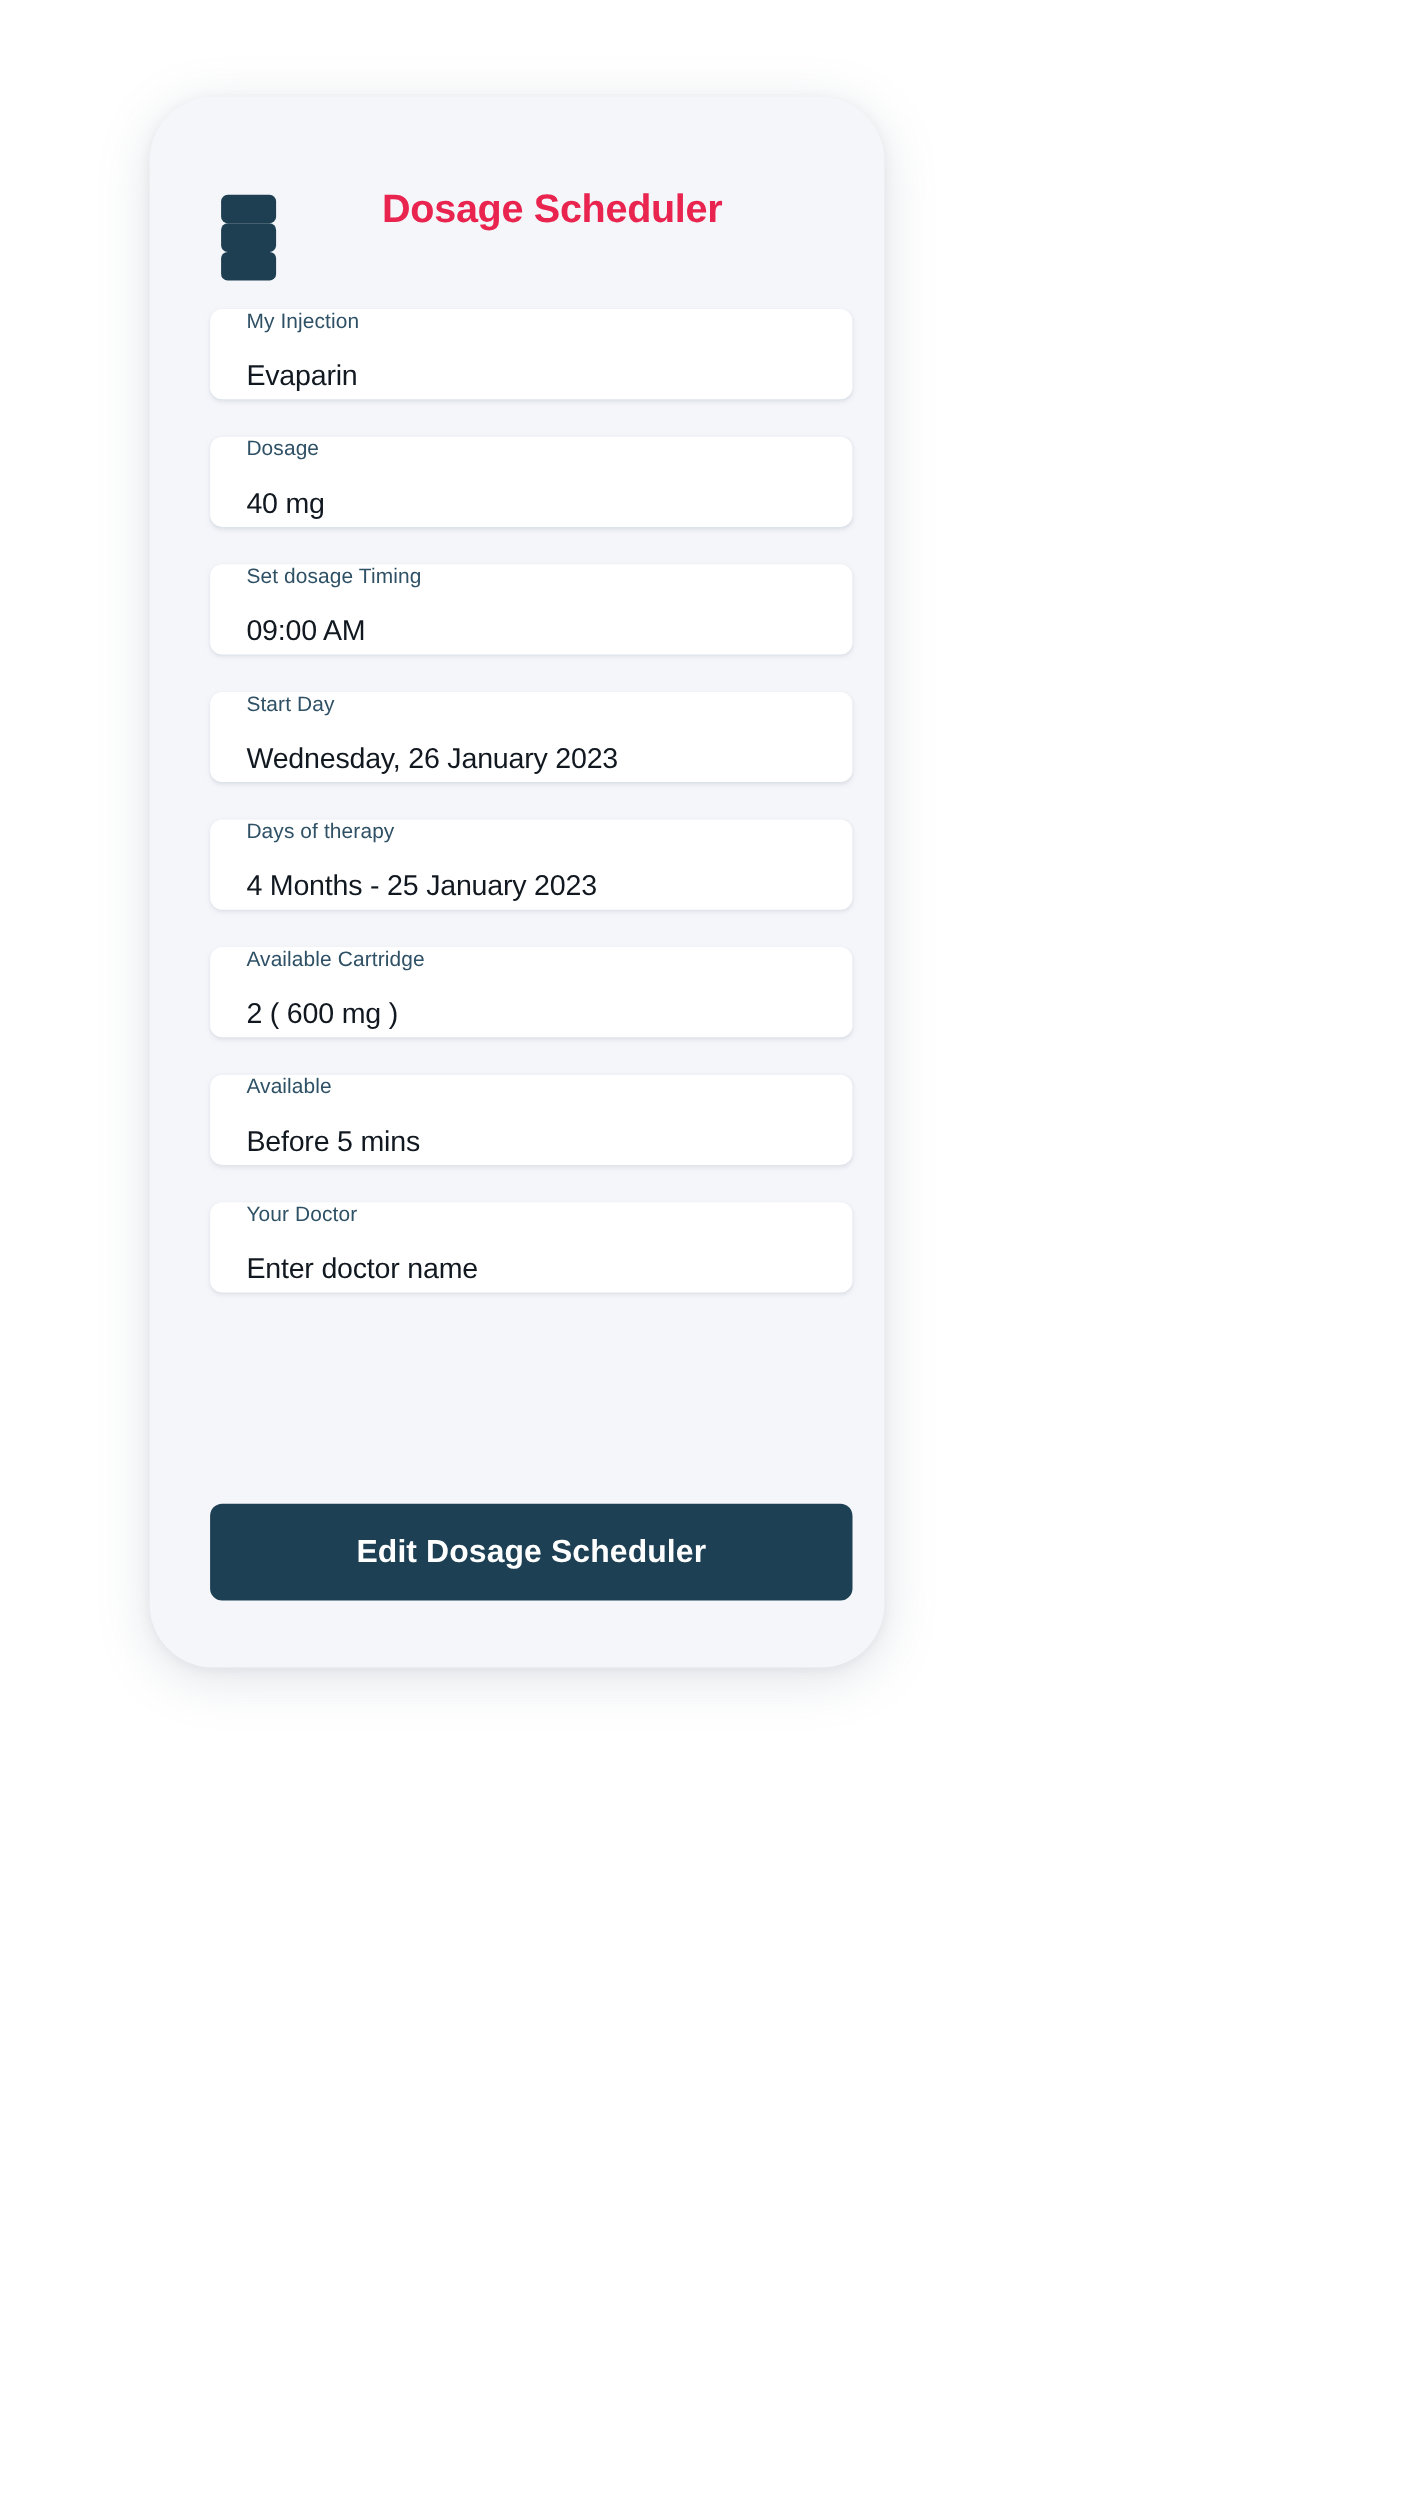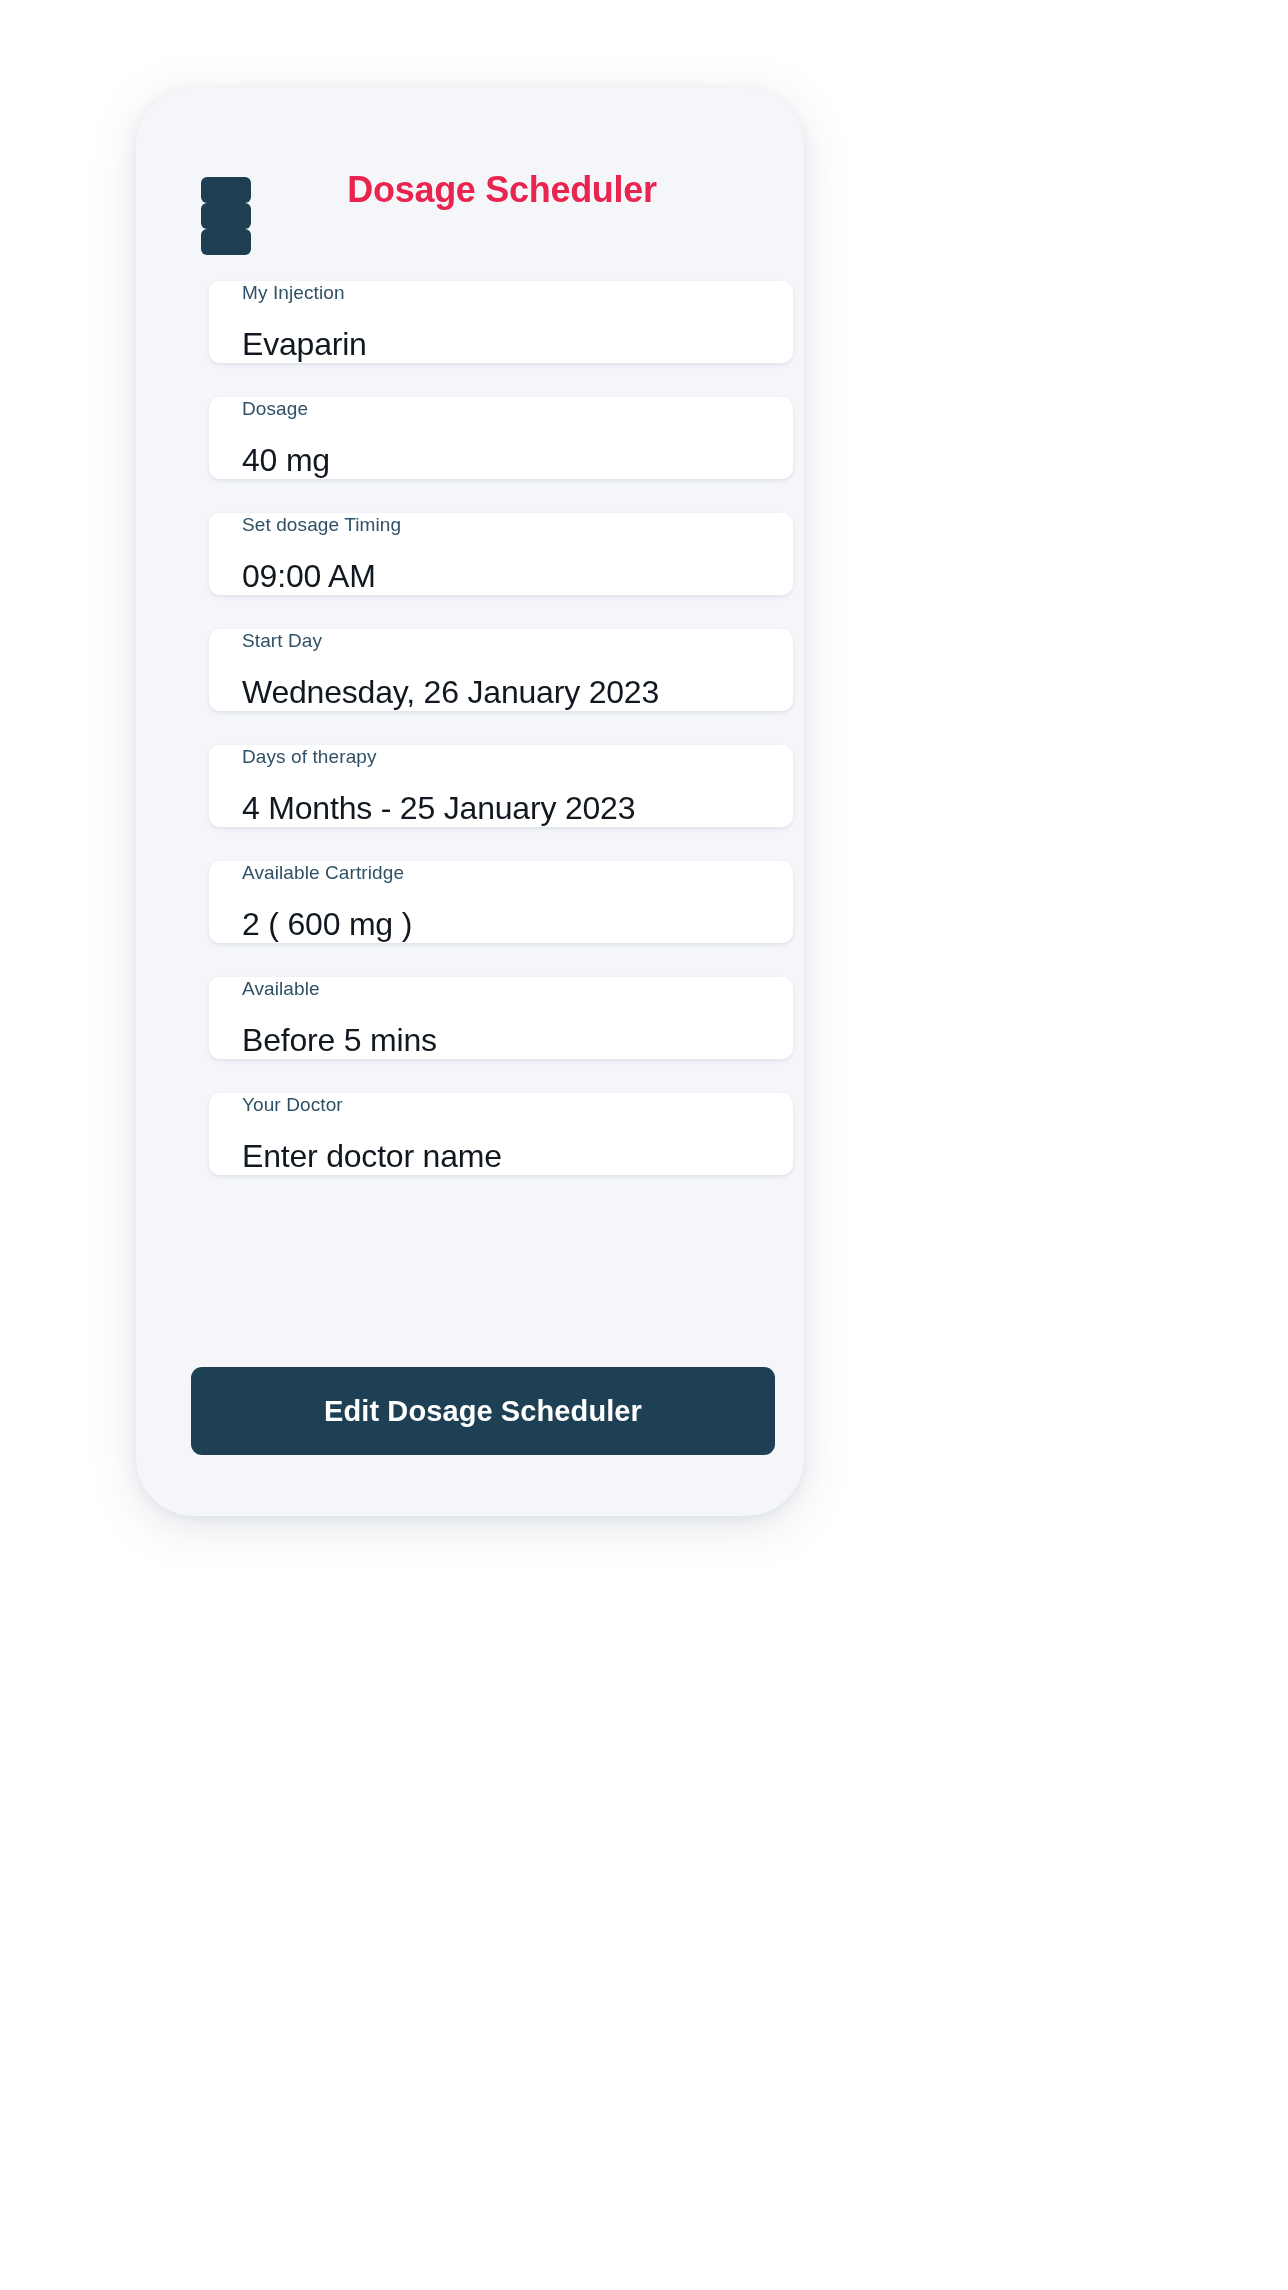--- a/index.html
+++ b/index.html
@@ -63,21 +63,21 @@
   }
 
   
   .form {
     position:absolute;
     left:0; top:168px;
     width:668px;
   }
   .field {
     position:relative;
-    margin:0 42px 22px 60px;
+    margin:0 42px 22px 42px;
     height:94px;
   }
   .field-card {
     position:absolute;
     left:0; top:12px;
     width:584px; height:82px;
     background:#ffffff;
     border-radius:11px;
     box-shadow:0 2px 5px rgba(120,135,155,0.13),
                0 1px 2px rgba(120,135,155,0.08);
@@ -88,21 +88,21 @@
     font-size:19px;
     color:#2f5166;
     letter-spacing:0.1px;
     z-index:2;
     background:transparent;
     white-space:nowrap;
   }
   .field-value {
     position:absolute;
     left:20px; top:44px;
-    font-size:32px;
+    font-size:26px;
     color:#111820;
     letter-spacing:-0.2px;
     z-index:2;
     white-space:nowrap;
   }
   .field-value.placeholder { color:#111820; }
 
   
   .cta-wrap {
     position:absolute;

